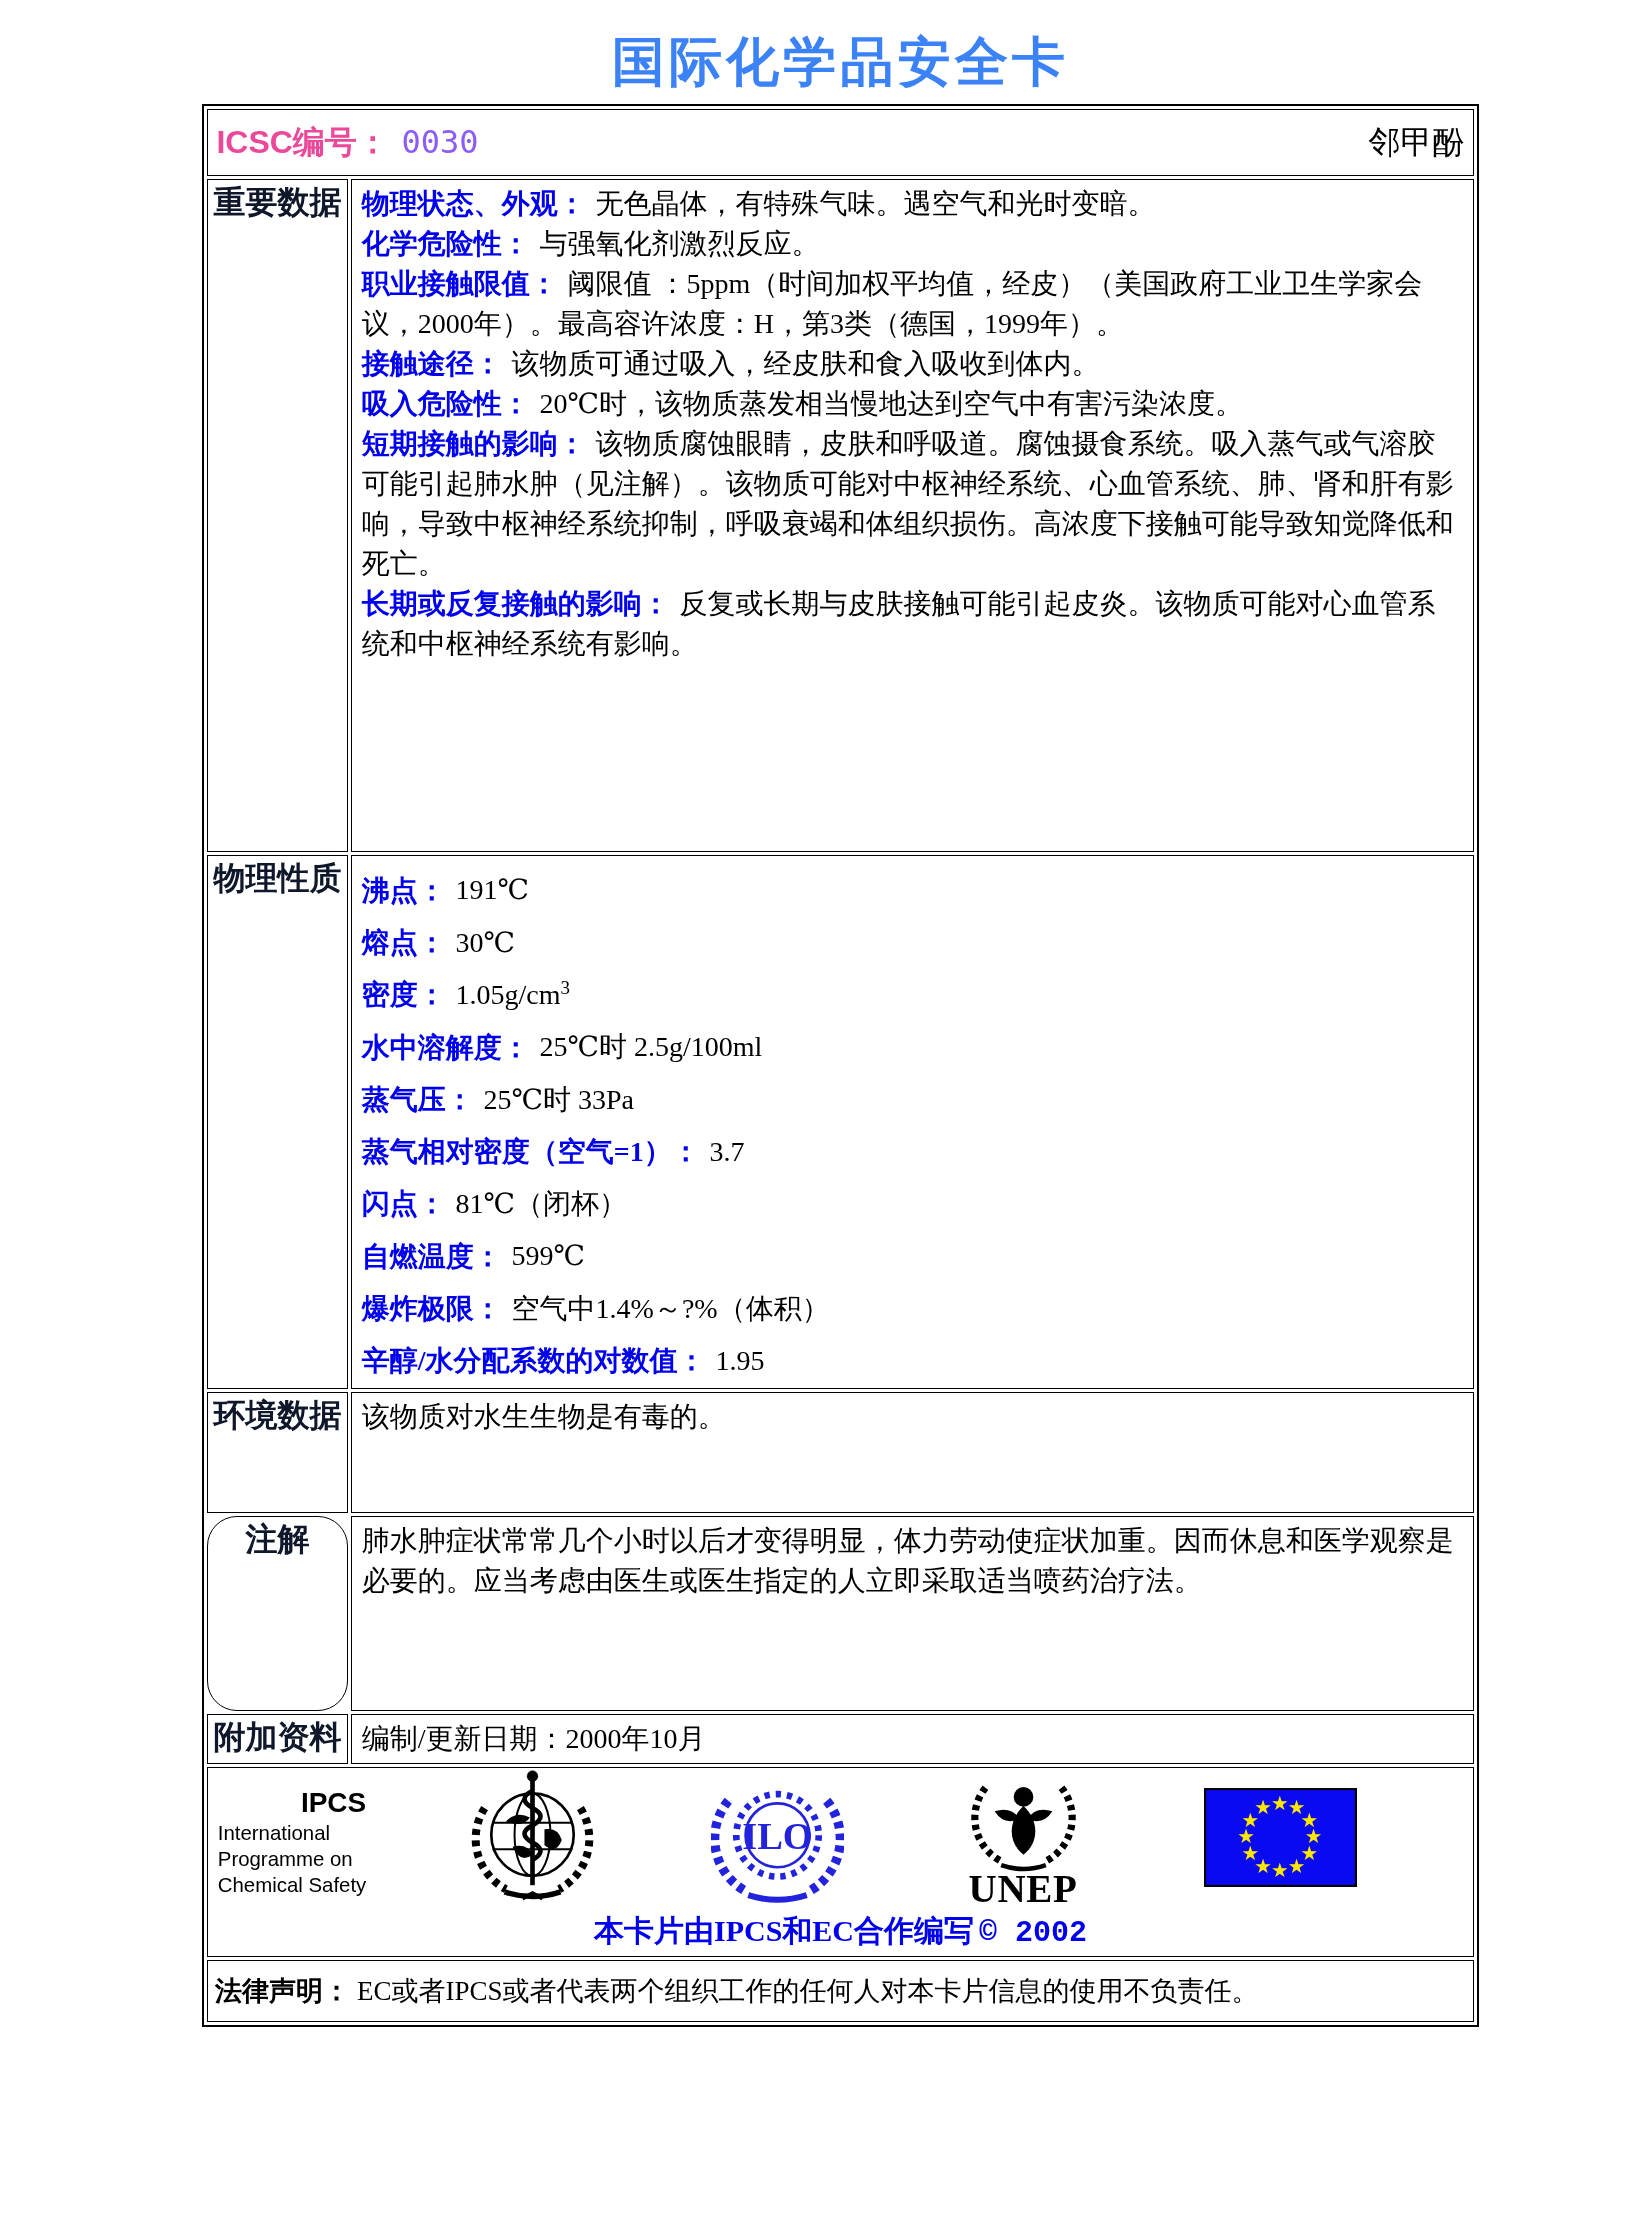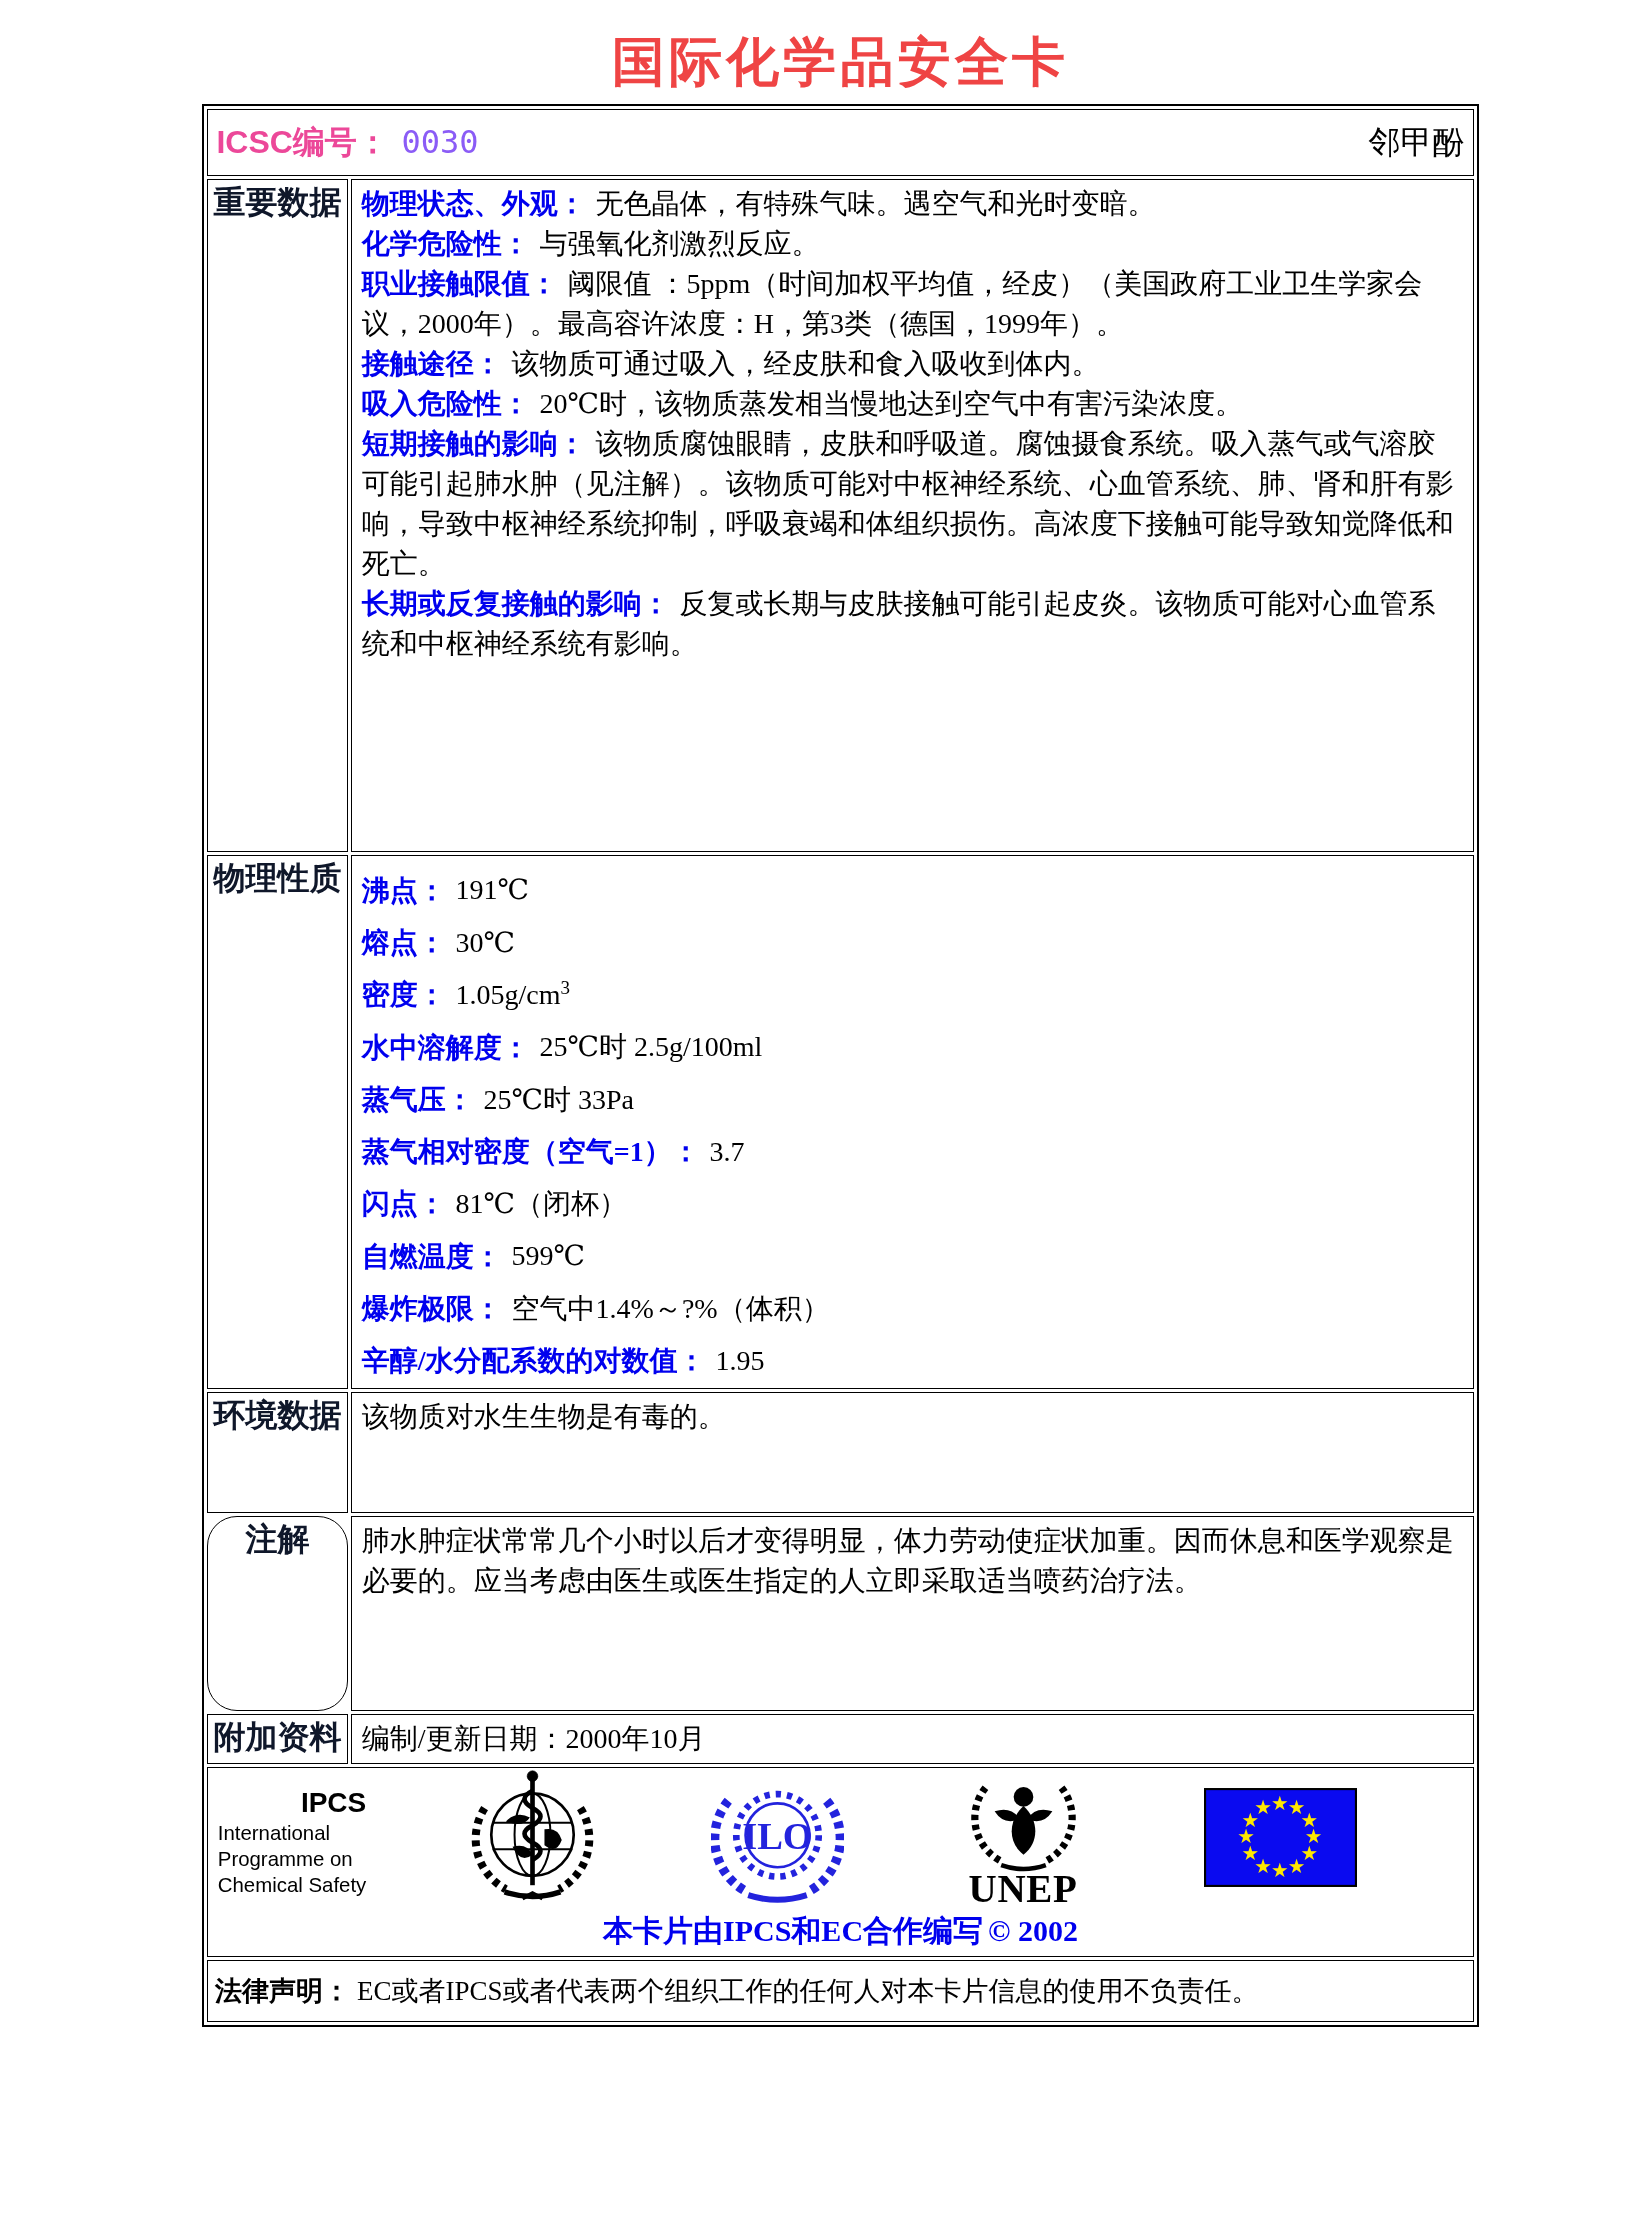--- a/index.html
+++ b/index.html
@@ -2,21 +2,21 @@
 <html style="font-size:11.2px"><head>
 <meta charset="utf-8">
 <style>
   html,body { margin:0; padding:0; background:#ffffff; }
   .page {
     position:relative; width:1649px; height:2239px; background:#ffffff;
     font-family:"Liberation Serif","DejaVu Serif",serif; color:#000;
   }
   .doc-title {
     position:absolute; left:202px; top:27px; width:1277px;
-    text-align:center; font-size:53px; font-weight:bold; color:#ef4444;
+    text-align:center; font-size:53px; font-weight:bold; color:#3b82f6;
     letter-spacing:4.2px; font-family:"Liberation Serif","DejaVu Serif",serif;
   }
   table.card {
     position:absolute; left:202px; top:104px; width:1277px;
     border-collapse:separate; border-spacing:3.5px;
     border:2.8px solid #000; background:#fff;
   }
   table.card td { border:1.4px solid #000; background:#fff; vertical-align:top; }
   td.side-label {
     width:137px; vertical-align:middle; text-align:center;
@@ -50,21 +50,21 @@
   .unep-logo { left:759px; top:0px; width:112px; text-align:center; }
   .unep-text {
     font-size:39px; font-weight:bold; letter-spacing:0.7px; line-height:28px;
     font-family:"Liberation Serif","DejaVu Serif",serif;
   }
   .eu-flag { left:996px; top:19.7px; }
   .footer-caption {
     position:absolute; left:0; bottom:4.2px; width:100%; text-align:center;
     color:#0000ee; font-weight:bold; font-size:30px;
   }
-  .footer-caption .year { font-family:Liberation Serif, serif; margin-left:5px; }
+  .footer-caption .year { font-family:Liberation Mono, monospace; margin-left:5px; }
   .legal-cell { height:60px; vertical-align:middle !important; padding:0 7px; font-size:27px; }
   .legal-cell .lbl { font-weight:bold; font-family:"Liberation Sans","DejaVu Sans",sans-serif; margin-right:7px; }
 </style>
 </head>
 <body>
 
 <div class="page">
 
   <div class="doc-title">国际化学品安全卡</div>
 

